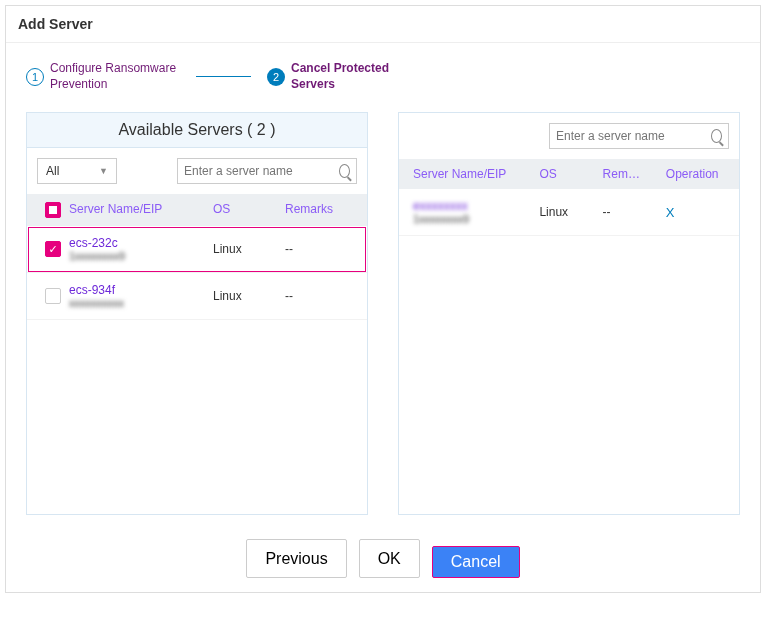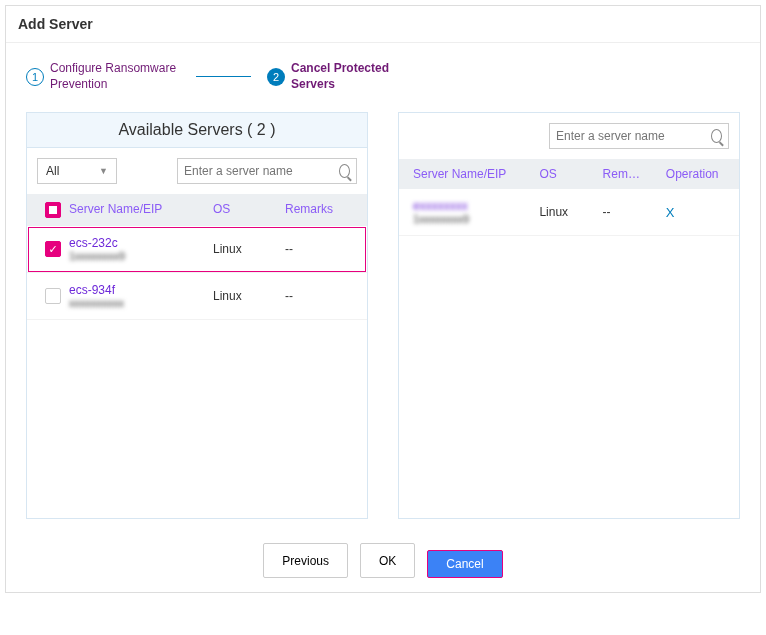--- a/index.html
+++ b/index.html
@@ -36,21 +36,21 @@
 .checkbox { width: 16px; height: 16px; border: 1px solid #ccc; border-radius: 2px; display: flex; align-items: center; justify-content: center; cursor: pointer; background: #fff; }
 .checkbox.partial { background: #e6007e; border-color: #e6007e; }
 .checkbox.partial::after { content: ""; width: 8px; height: 8px; background: #fff; }
 .checkbox.checked { background: #e6007e; border-color: #e6007e; color: #fff; }
 .checkbox.checked::after { content: "✓"; font-size: 11px; color: #fff; }
 .server-name { font-size: 12px; color: #6d28d9; }
 .server-sub { font-size: 11px; color: #333; filter: blur(2px); }
 .blurred { filter: blur(2px); }
 .remove-x { color: #007dbc; cursor: pointer; font-size: 13px; }
 .footer { display: flex; justify-content: center; gap: 12px; padding: 14px; }
-.btn { padding: 6px 18px; border: 1px solid #ccc; background: #fff; cursor: pointer; font-size: 12px; border-radius: 2px; }
+.btn { padding: 6px 18px; border: 1px solid #ccc; background: #fff; cursor: pointer; font-size: 16px; border-radius: 2px; }
 .btn.primary { background: #3b82f6; color: #fff; border-color: #e6007e; margin-top: 7px; }
 .spacer-controls { padding: 10px; display: flex; justify-content: flex-end; }
 </style>
 </head>
 <body>
 
 <div class="container">
   <div class="title">Add Server</div>
 
   <div class="steps">

